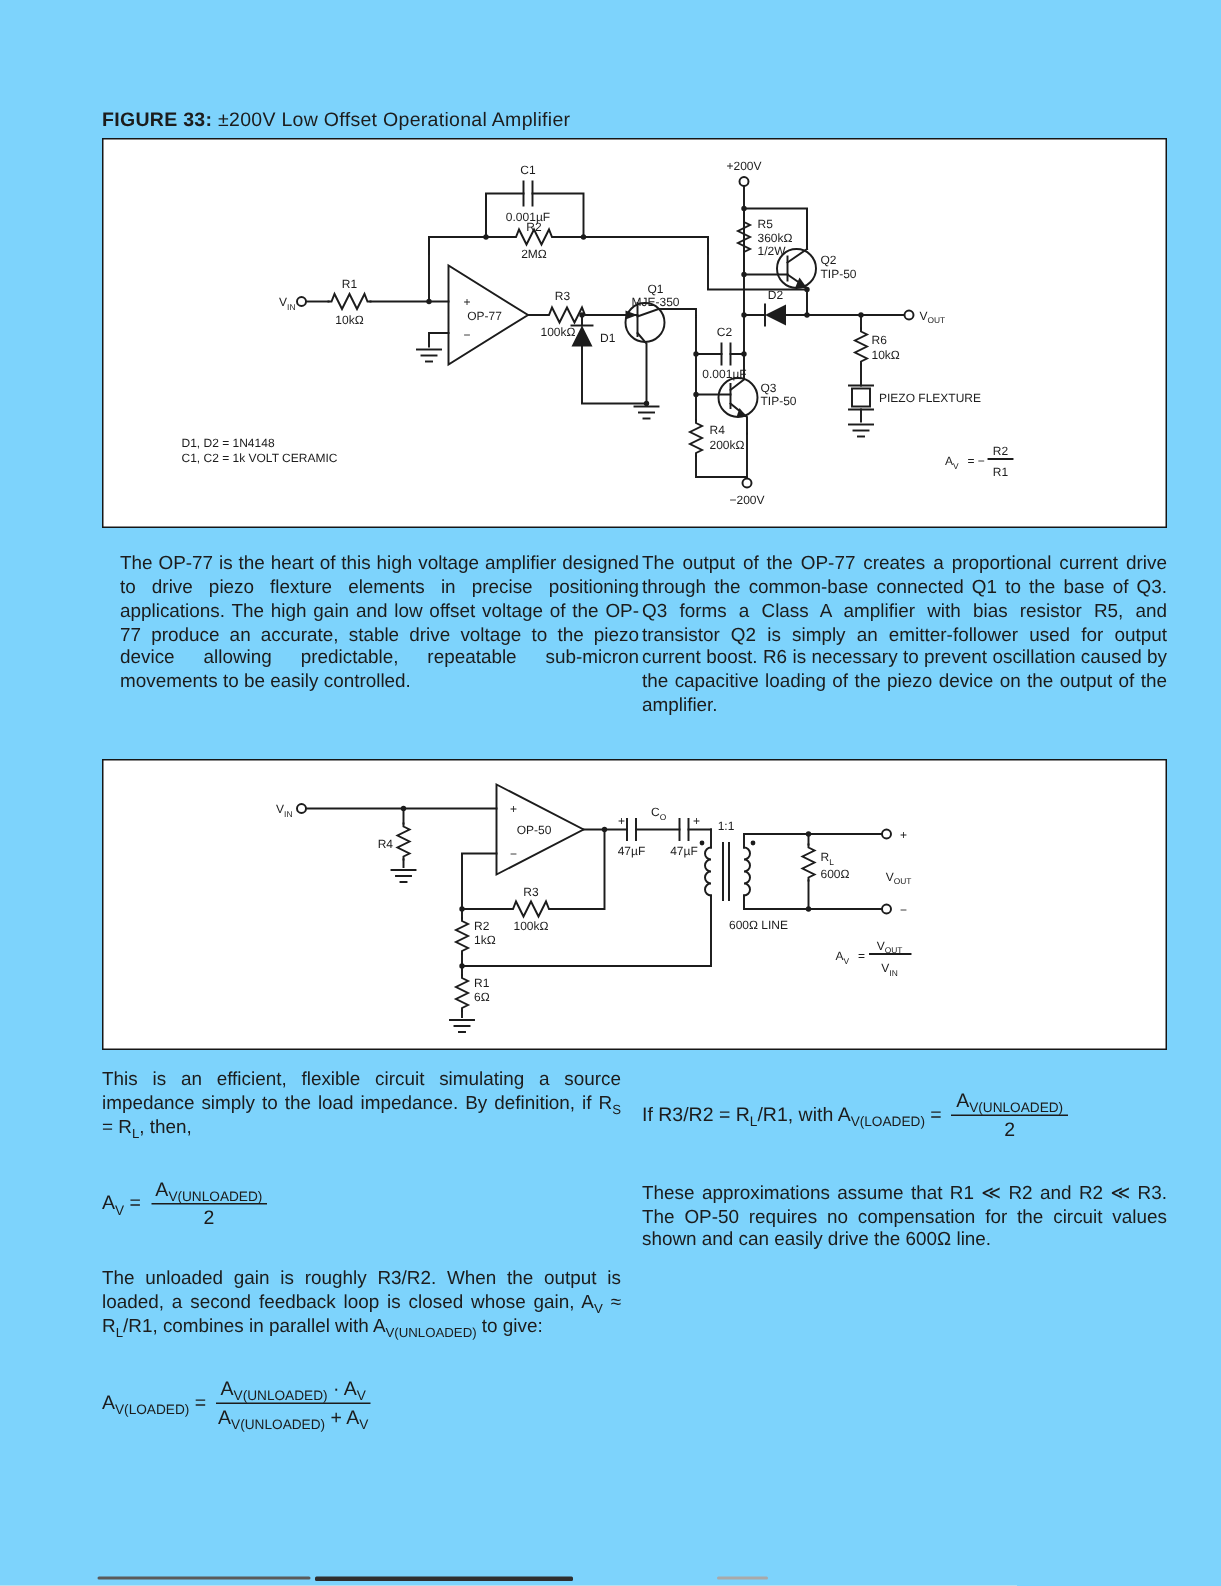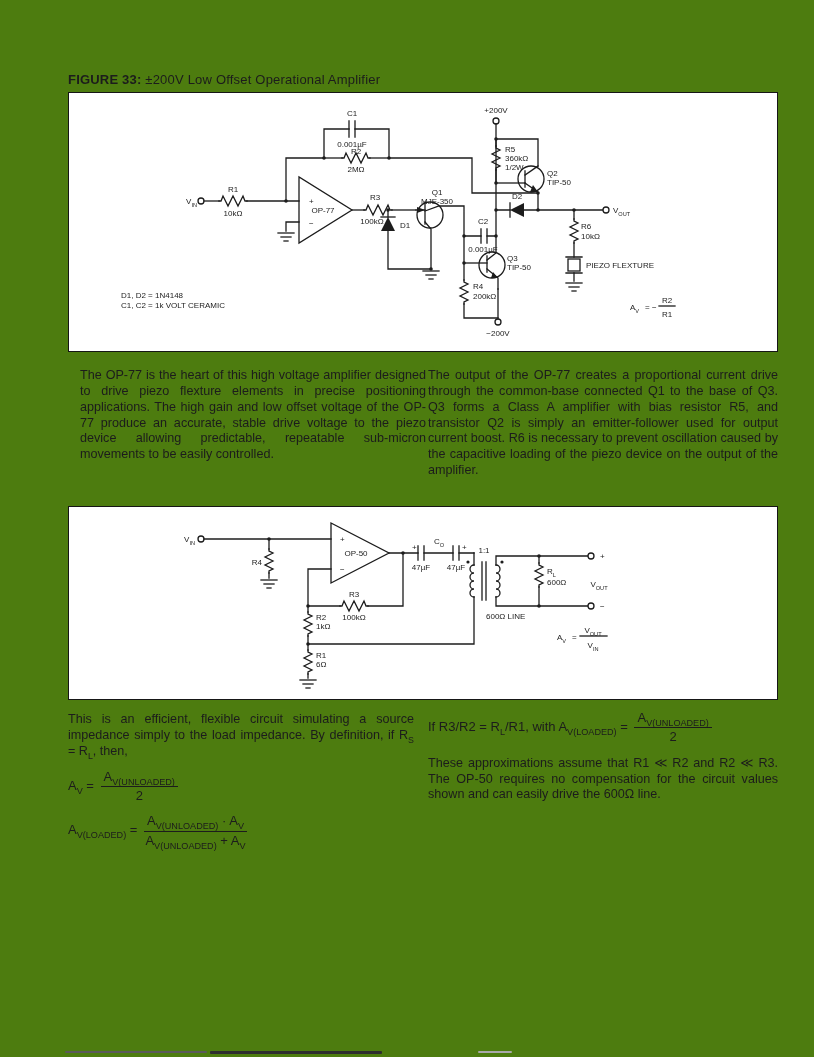--- a/index.html
+++ b/index.html
@@ -1,25 +1,25 @@
 <!DOCTYPE html>
 <html><head>
 <meta charset="utf-8">
 <style>
   html,body{margin:0;padding:0;background:#e8e8e4;}
-  .page{position:relative;width:814px;height:1057px;background:#4d7c0f;margin:0 auto;
+  .page{position:relative;width:814px;height:1057px;background:#7dd3fc;margin:0 auto;
         font-family:"Liberation Sans","DejaVu Sans",sans-serif;color:#1c1c1c;overflow:hidden;}
   .fig-heading{position:absolute;font-size:13px;letter-spacing:.2px;white-space:nowrap;}
   .fig-heading b{font-weight:bold;}
   .figbox{position:absolute;border:1.6px solid #161616;background:#fff;}
   .figbox svg{display:block;}
   .col{position:absolute;font-size:12.6px;line-height:1.26;text-align:justify;}
   .col p{margin:0;}
   sub{font-size:.7em;line-height:0;}
-  .frac{display:inline-block;vertical-align:middle;text-align:center;margin:0 3px;}
+  .frac{display:inline-block;vertical-align:middle;text-align:center;margin:16px 3px;}
   .frac .num{display:block;border-bottom:1.3px solid #1c1c1c;padding:0 3px 1px;}
   .frac .den{display:block;padding-top:1px;}
   .formula{margin:9px 0 9px 0;font-size:13px;}
   .scanline{position:absolute;border-radius:1px;}
   svg text{fill:#1c1c1c;font-family:"Liberation Sans","DejaVu Sans",sans-serif;font-size:8px;}
   svg .sm{font-size:5.6px;}
   svg .wire{stroke:#1c1c1c;stroke-width:1.3;fill:none;stroke-linecap:square;}
   svg .fillshape{fill:#1c1c1c;stroke:none;}
   svg .openc{fill:#ffffff;stroke:#1c1c1c;stroke-width:1.3;}
 </style>
@@ -285,20 +285,21 @@
         </g>
       </g>
     </svg>
   </div>
 
   <div class="col" style="left:68px;top:712px;width:346px;">
     <p><span>This is an efficient, flexible circuit simulating a source impedance simply to the load impedance. By definition, if R</span><sub>S</sub><span> = R</span><sub>L</sub><span>, then,</span></p>
     <div class="formula">
       <span>A</span><sub>V</sub><span> = </span><span class="frac"><span class="num"><span>A</span><sub>V(UNLOADED)</sub></span><span class="den">2</span></span>
     </div>
+    <p><span>The unloaded gain is roughly R3/R2. When the output is loaded, a second feedback loop is closed whose gain, A</span><sub>V</sub><span> ≈ R</span><sub>L</sub><span>/R1, combines in parallel with A</span><sub>V(UNLOADED)</sub><span> to give:</span></p>
     <div class="formula">
       <span>A</span><sub>V(LOADED)</sub><span> = </span><span class="frac"><span class="num"><span>A</span><sub>V(UNLOADED)</sub><span> · </span><span>A</span><sub>V</sub></span><span class="den"><span>A</span><sub>V(UNLOADED)</sub><span> + </span><span>A</span><sub>V</sub></span></span>
     </div>
   </div>
 
   <div class="col" style="left:428px;top:710px;width:350px;">
     <div class="formula" style="margin-top:0;">
       <span>If R3/R2 = R</span><sub>L</sub><span>/R1, with A</span><sub>V(LOADED)</sub><span> = </span><span class="frac"><span class="num"><span>A</span><sub>V(UNLOADED)</sub></span><span class="den">2</span></span>
     </div>
     <p style="margin-top:10px;">These approximations assume that R1 ≪ R2 and R2 ≪ R3. The OP-50 requires no compensation for the circuit values shown and can easily drive the 600Ω line.</p>

